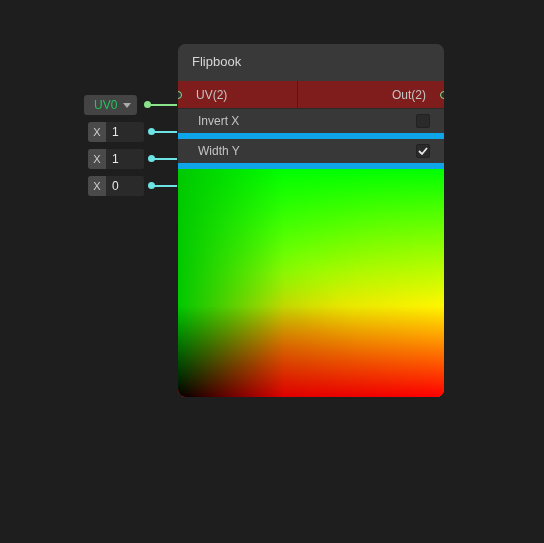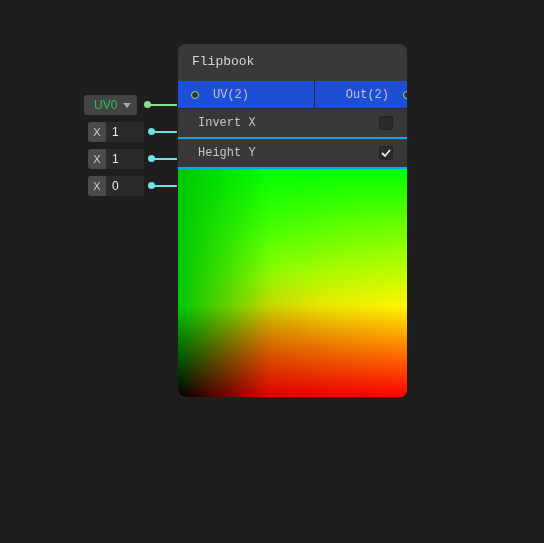--- a/index.html
+++ b/index.html
@@ -9,36 +9,34 @@
     font-size: 12px;
     color: #c4c4c4;
     width: 544px;
     height: 543px;
     position: relative;
   }
   .node {
     position: absolute;
     left: 178px;
     top: 44px;
-    width: 229px;
+    width: 266px;
     background: #393939;
     border-radius: 8px;
     overflow: hidden;
-    font-family: Liberation Mono, monospace;
   }
   .node-title {
     padding: 10px 14px 12px;
     font-size: 13px;
     color: #d6d6d6;
     background: #393939;
   }
   .ports-area {
     display: flex;
-    background: #1d4ed8;
-    padding-left: 17px;
+    background: #7f1d1d;
   }
   .ports-left {
     width: 120px;
     border-right: 1px solid #2a2a2a;
   }
   .ports-right {
     flex: 1;
   }
   .port-row {
     position: relative;
@@ -71,21 +69,21 @@
   .options {
     background: #383838;
     border-top: 1px solid #2a2a2a;
   }
   .option-row {
     display: flex;
     align-items: center;
     justify-content: space-between;
     height: 30px;
     padding: 0 14px 0 20px;
-    border-bottom: 2px solid #0ea5e9;
+    border-bottom: 6px solid #0ea5e9;
     font-size: 12px;
     color: #c4c4c4;
   }
   .checkbox {
     width: 14px;
     height: 14px;
     background: #2a2a2a;
     border: 1px solid #222;
     border-radius: 2px;
     display: flex;
@@ -261,21 +259,21 @@
       </div>
     </div>
   </div>
 
   <div class="options">
     <div class="option-row">
       <span>Invert X</span>
       <span class="checkbox"></span>
     </div>
     <div class="option-row">
-      <span>Height Y</span>
+      <span>Width Y</span>
       <span class="checkbox">
         <svg width="10" height="10" viewBox="0 0 10 10">
           <path d="M1 5 L4 8 L9 2" stroke="#e8e8e8" stroke-width="1.8" fill="none"></path>
         </svg>
       </span>
     </div>
   </div>
 
   <div class="preview">
     <div class="preview-grad"></div>

